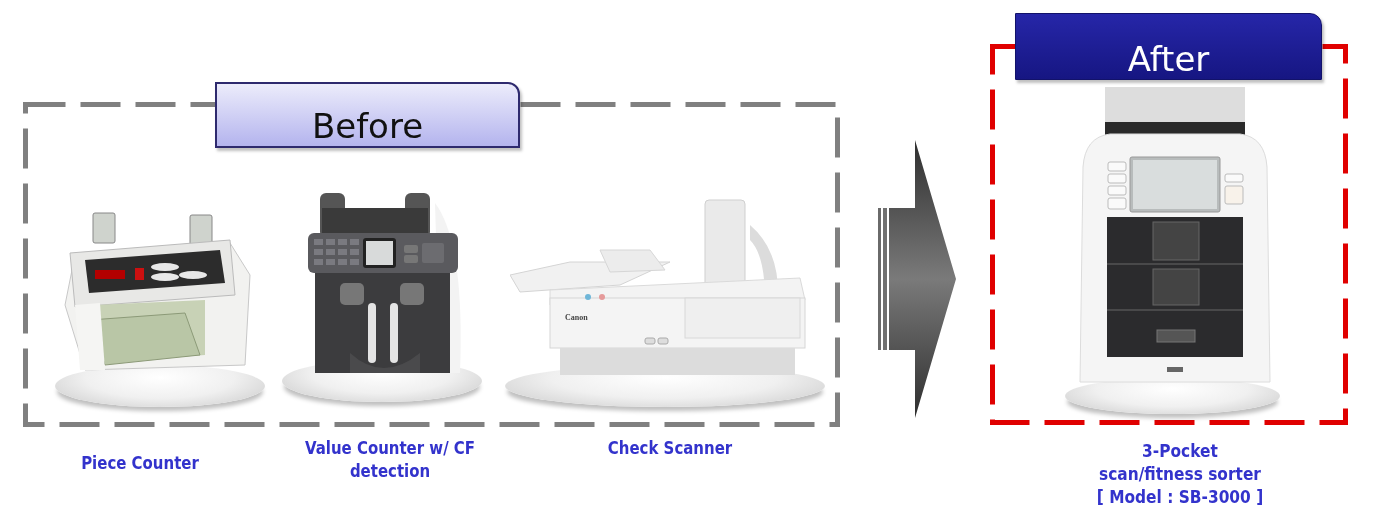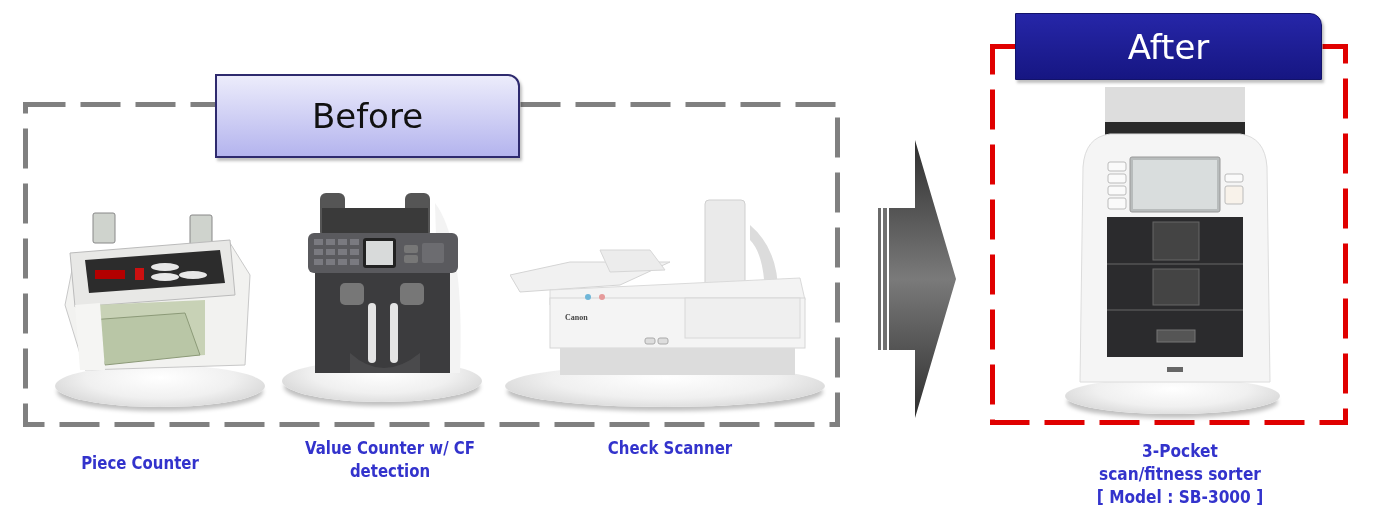--- a/index.html
+++ b/index.html
@@ -4,23 +4,23 @@
 <style>
   html, body { margin: 0; padding: 0; background: #ffffff; }
   body { width: 1374px; height: 516px; position: relative; overflow: hidden;
          font-family: "Liberation Sans", sans-serif; }
   .abs { position: absolute; }
 
   
   #before-box { left: 23px; top: 102px; width: 817px; height: 325px; }
   #after-box { left: 990px; top: 44px; width: 358px; height: 381px; }
 
-  .tab { position: absolute; display: flex; align-items: center; justify-content: center;
+  .tab { position: absolute; display: flex; align-items: flex-end; justify-content: center;
          box-sizing: border-box; border-top-right-radius: 12px; box-shadow: 2px 3px 3px rgba(0,0,0,0.25); }
-  #before-tab { left: 215px; top: 74px; width: 305px; height: 84px;
+  #before-tab { left: 215px; top: 82px; width: 305px; height: 66px;
                 background: linear-gradient(#ececfb, #b4b4ee); border: 2px solid #2e2a6e;
                 color: #111; font-size: 34px; font-family: "DejaVu Sans", sans-serif; }
   #after-tab { left: 1015px; top: 13px; width: 307px; height: 67px;
                background: linear-gradient(#2626a8, #161682); border: 1px solid #12126a;
                color: #ffffff; font-size: 34px; font-family: "DejaVu Sans", sans-serif; }
 
   .label { position: absolute; color: #3333cc; font-weight: bold; text-align: center;
            font-family: "DejaVu Sans", sans-serif; font-size: 17px; line-height: 23px;
            transform: scaleX(0.88); transform-origin: center top; }
 

